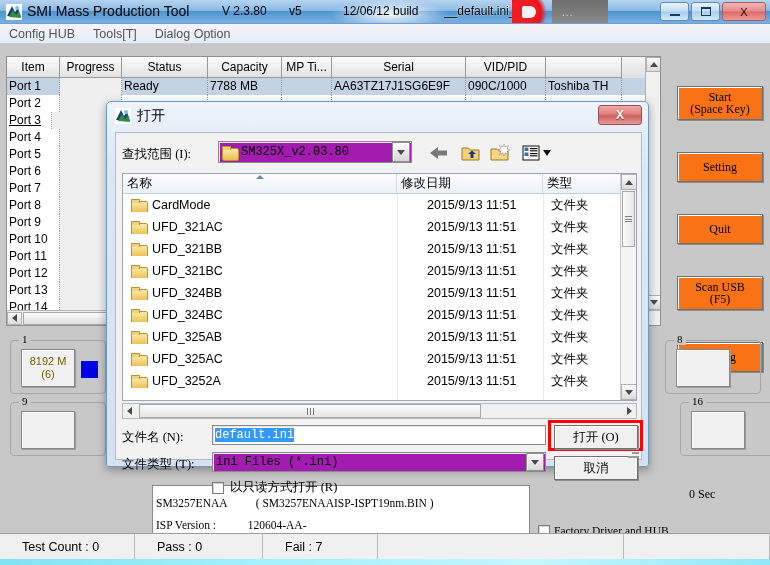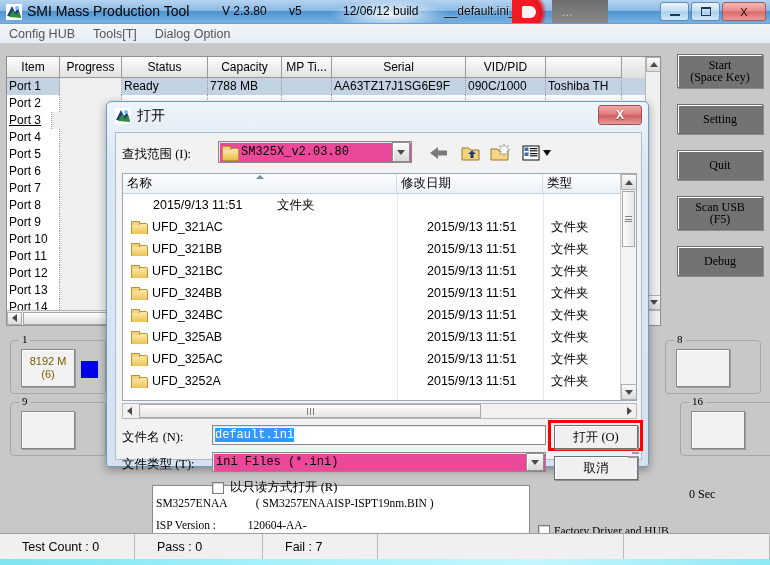--- a/index.html
+++ b/index.html
@@ -133,27 +133,27 @@
   }
   .hsb-thumb {
     height:13px; background: linear-gradient(to bottom,#fcfcfc,#dedede);
     border:1px solid #a8a8a8; margin-left:1px;
   }
 
   
   .btncol { position: absolute; left: 677px; top: 10px; width: 86px; }
   .w-btn {
     width: 86px; height: 30px; margin-bottom: 16px;
-    background: #737373;
+    background: #f97316;
     border: 1px solid #707070;
     box-shadow: inset 1px 1px 0 #ffffff, 1px 1px 0 #8a8a8a;
     font-family: "Liberation Serif", serif;
     font-size: 12px; color: #000;
     display: flex; flex-direction: column; align-items: center; justify-content: center;
-    line-height: 12px; cursor: default;
+    line-height: 12px; cursor: default; margin-top: 32px;
   }
   .w-btn.tall { height: 34px; }
 
   
   .bank {
     position: absolute;
     border: 1px solid #a6a6a6; border-radius: 4px;
   }
   .bank-label {
     position: absolute; top: -8px; left: 8px; background: #c8c8c8;
@@ -230,21 +230,21 @@
     position:absolute; left: 8px; top: 30px; width: 527px; height: 328px;
     background: #f2f2f2; border: 1px solid #a9bcd0;
   }
   
   .lookin { position:absolute; left: 6px; top: 8px; width: 515px; height: 26px; }
   .lbl-cn {
     font-family: "Liberation Serif", serif; font-size: 12.5px; color:#000;
   }
   .lookin-lbl { position:absolute; left:0; top: 5px; }
   .combo {
-    position:absolute; border:1px solid #8a8a8a; background:#ec4899; height: 22px;
+    position:absolute; border:1px solid #8a8a8a; background:#a21caf; height: 22px;
     box-shadow: inset 1px 1px 0 #e8e8e8;
     display:flex; align-items:center;
   }
   .combo-btn {
     width: 18px; height: 20px; margin-left: auto; margin-right:1px;
     background: linear-gradient(to bottom,#fbfbfb,#d8d8d8);
     border:1px solid #8f8f8f; display:flex; align-items:center; justify-content:center;
     box-shadow: inset 1px 1px 0 #fff;
   }
   .folder-ic { width: 15px; height: 13px; margin: 0 4px 0 3px; position:relative; flex: none;}
@@ -688,20 +688,24 @@
             <span>修改日期</span>
           </div>
           <div class="fl-h" style="width:78px; border-right:none;">
             <span>类型</span>
           </div>
         </div>
         <div class="fl-col-sep" style="left:274px;"></div>
         <div class="fl-col-sep" style="left:420px;"></div>
         <div id="fileRows">
             <div class="fl-row">
+              <div class="fl-c" style="width: 274px;">
+                <span class="folder-ic" style="margin: 0px 6px 0px 8px;"></span>
+                <span>CardMode</span>
+              </div>
               <div class="fl-c" style="width: 146px; padding-left: 30px;">2015/9/13 11:51</div>
               <div class="fl-c" style="width: 78px; padding-left: 8px;">文件夹</div>
             </div>
             <div class="fl-row">
               <div class="fl-c" style="width: 274px;">
                 <span class="folder-ic" style="margin: 0px 6px 0px 8px;"></span>
                 <span>UFD_321AC</span>
               </div>
               <div class="fl-c" style="width: 146px; padding-left: 30px;">2015/9/13 11:51</div>
               <div class="fl-c" style="width: 78px; padding-left: 8px;">文件夹</div>

